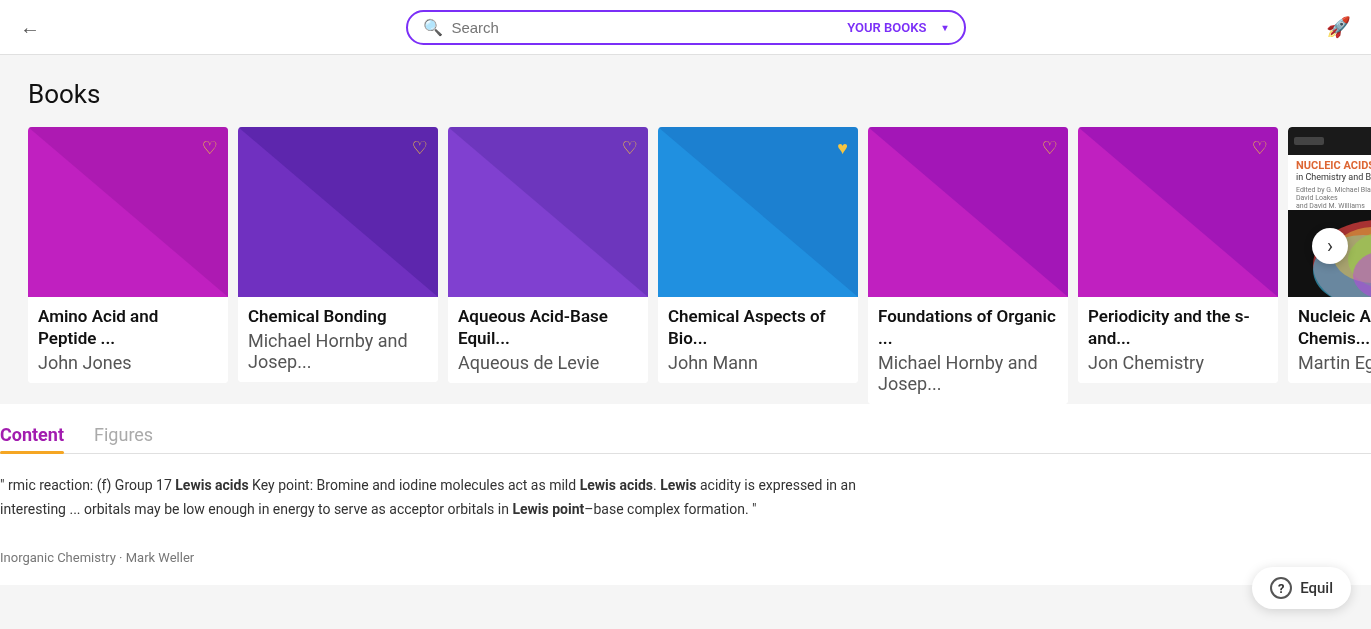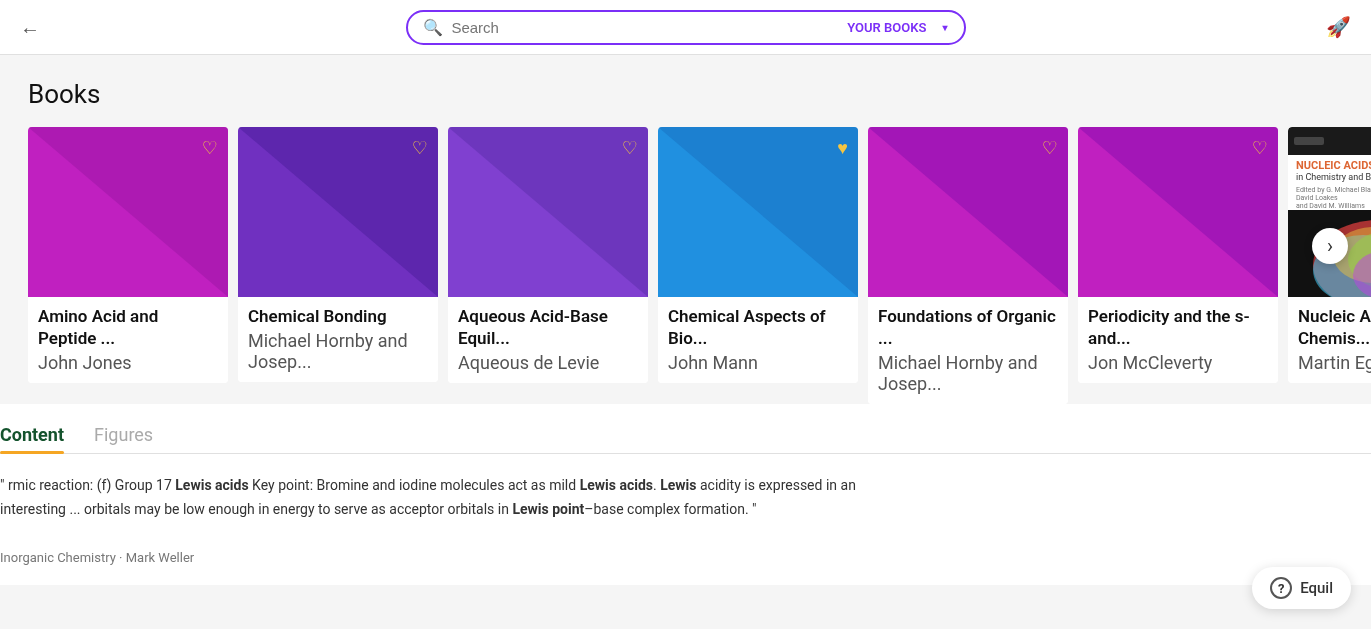--- a/index.html
+++ b/index.html
@@ -184,21 +184,21 @@
     .tabs {
       display: flex;
       gap: 30px;
       border-bottom: 1px solid #e0e0e0;
       margin-bottom: 20px;
     }
 
     .tab {
       font-size: 18px;
       font-weight: 700;
-      color: #14532d;
+      color: #a21caf;
       padding-bottom: 8px;
       cursor: pointer;
       position: relative;
     }
 
     .tab.active::after {
       content: '';
       position: absolute;
       bottom: -1px;
       left: 0;
@@ -361,21 +361,21 @@
     <div class="book-card">
       <div class="book-cover">
         <svg class="book-cover-bg" viewBox="0 0 200 170" xmlns="http://www.w3.org/2000/svg">
           <rect width="200" height="170" fill="#c020c0"></rect>
           <polygon points="0,0 200,0 200,170" fill="#9010b0" opacity="0.6"></polygon>
         </svg>
         <span class="heart-icon" style="color:#f5c542;">♡</span>
       </div>
       <div class="book-info">
         <div class="book-title">Periodicity and the s-and...</div>
-        <div class="book-author">Jon McCleverty</div>
+        <div class="book-author">Jon Chemistry</div>
       </div>
     </div>
 
     <div class="book-card book-card-partial" style="overflow:hidden;">
       <div class="book-cover nucleic-cover">
 
         <div style="background:#1a1a1a; height:28px; display:flex; align-items:center; padding:0 6px;">
           <div style="width:30px; height:8px; background:#444; border-radius:2px;"></div>
         </div>
 

